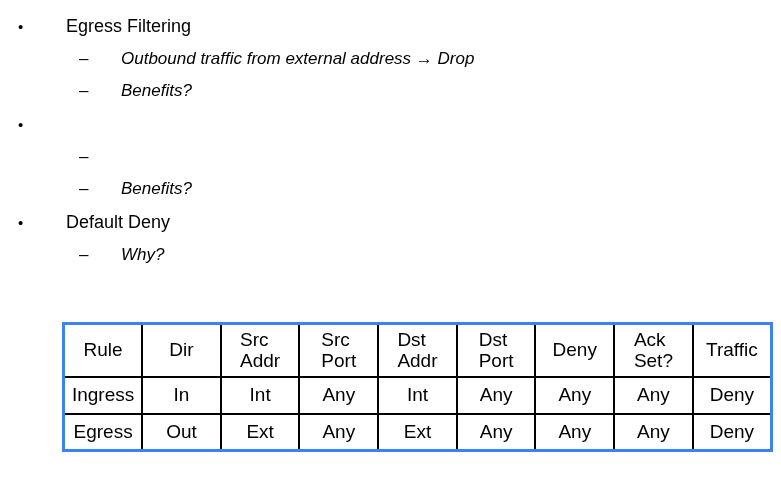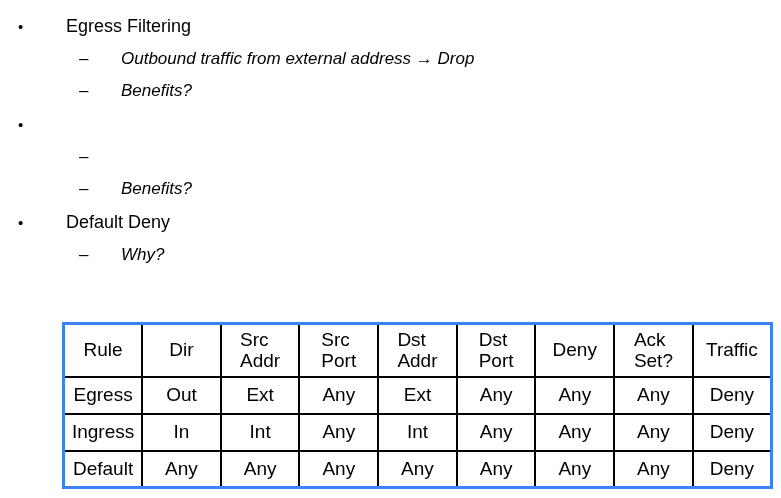--- a/index.html
+++ b/index.html
@@ -114,46 +114,35 @@
       <th><span class="hwrap"><span>Src</span><span>Port</span></span></th>
       <th><span class="hwrap"><span>Dst</span><span>Addr</span></span></th>
       <th><span class="hwrap"><span>Dst</span><span>Port</span></span></th>
       <th><span class="hwrap"><span>Deny</span><span></span></span></th>
       <th><span class="hwrap"><span>Ack</span><span>Set?</span></span></th>
       <th><span class="hwrap"><span>Traffic</span><span></span></span></th>
     </tr>
   </thead>
   <tbody>
     <tr>
-      <td>Egress</td>
-      <td>Out</td>
-      <td>Ext</td>
-      <td>Any</td>
-      <td>Ext</td>
-      <td>Any</td>
-      <td>Any</td>
-      <td>Any</td>
-      <td>Deny</td>
-    </tr>
-    <tr>
       <td>Ingress</td>
       <td>In</td>
       <td>Int</td>
       <td>Any</td>
       <td>Int</td>
       <td>Any</td>
       <td>Any</td>
       <td>Any</td>
       <td>Deny</td>
     </tr>
     <tr>
-      <td>Default</td>
+      <td>Egress</td>
+      <td>Out</td>
+      <td>Ext</td>
       <td>Any</td>
-      <td>Any</td>
-      <td>Any</td>
-      <td>Any</td>
+      <td>Ext</td>
       <td>Any</td>
       <td>Any</td>
       <td>Any</td>
       <td>Deny</td>
     </tr>
   </tbody>
 </table>
 
 </body></html>

